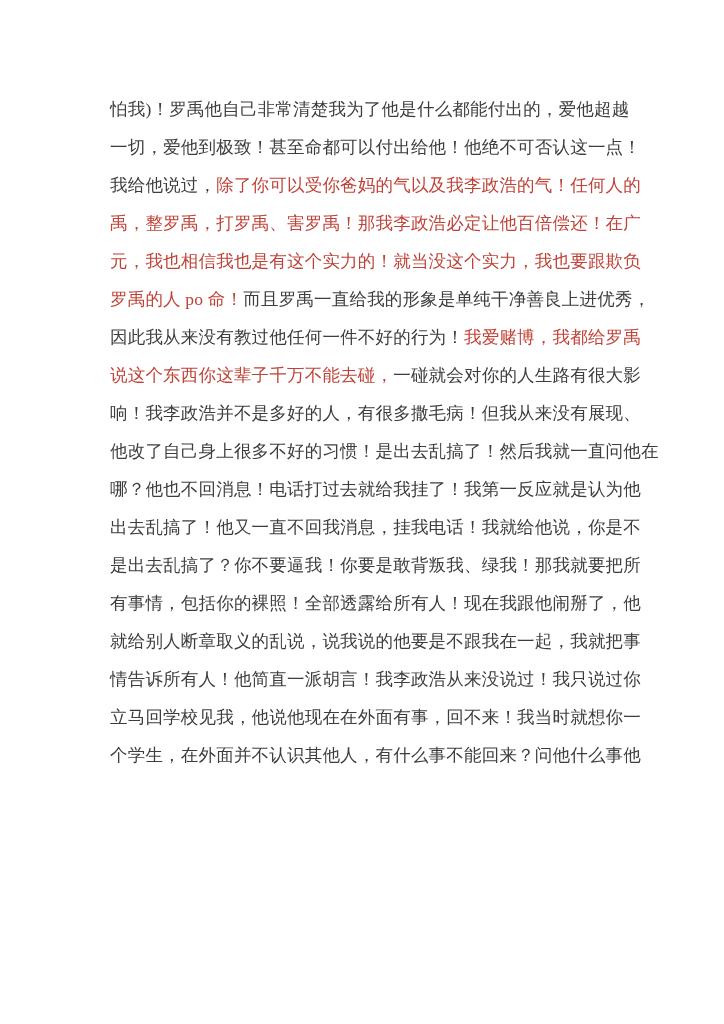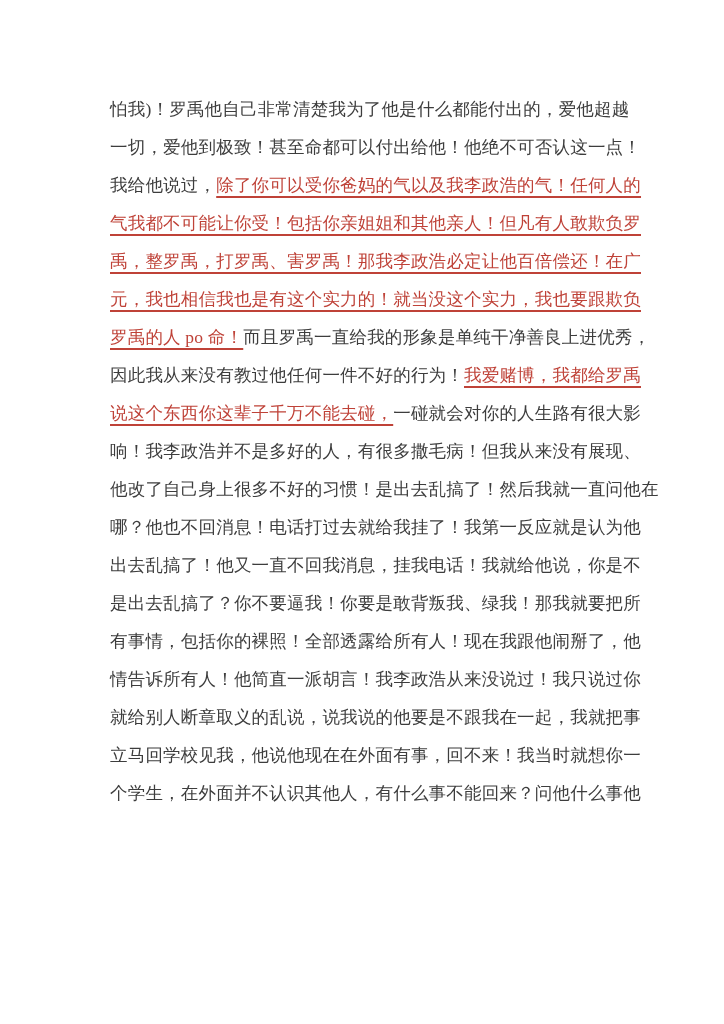--- a/index.html
+++ b/index.html
@@ -33,44 +33,42 @@
     white-space:nowrap;
     text-align:justify;
     text-align-last:justify;
     -moz-text-align-last:justify;
     text-justify:inter-character;
     letter-spacing:0.2px;
   }
   .seg{color:var(--ink);}
   .seg.red{
     color:var(--red);
-    text-decoration:underline;
     text-decoration-color:var(--red);
     text-decoration-thickness:1.5px;
     text-underline-offset:5px;
   }
 </style>
 </head>
 <body>
 
 <div class="page">
   <div class="textblock">
       <div class="line"><span class="seg">怕我)！罗禹他自己非常清楚我为了他是什么都能付出的，爱他超越</span></div>
       <div class="line"><span class="seg">一切，爱他到极致！甚至命都可以付出给他！他绝不可否认这一点！</span></div>
       <div class="line"><span class="seg">我给他说过，</span><span class="seg red">除了你可以受你爸妈的气以及我李政浩的气！任何人的</span></div>
-      <div class="line"><span class="seg red">气我都不可能让你受！包括你亲姐姐和其他亲人！但凡有人敢欺负罗</span></div>
       <div class="line"><span class="seg red">禹，整罗禹，打罗禹、害罗禹！那我李政浩必定让他百倍偿还！在广</span></div>
       <div class="line"><span class="seg red">元，我也相信我也是有这个实力的！就当没这个实力，我也要跟欺负</span></div>
       <div class="line"><span class="seg red">罗禹的人 po 命！</span><span class="seg">而且罗禹一直给我的形象是单纯干净善良上进优秀，</span></div>
       <div class="line"><span class="seg">因此我从来没有教过他任何一件不好的行为！</span><span class="seg red">我爱赌博，我都给罗禹</span></div>
       <div class="line"><span class="seg red">说这个东西你这辈子千万不能去碰，</span><span class="seg">一碰就会对你的人生路有很大影</span></div>
       <div class="line"><span class="seg">响！我李政浩并不是多好的人，有很多撒毛病！但我从来没有展现、</span></div>
       <div class="line"><span class="seg">他改了自己身上很多不好的习惯！是出去乱搞了！然后我就一直问他在</span></div>
       <div class="line"><span class="seg">哪？他也不回消息！电话打过去就给我挂了！我第一反应就是认为他</span></div>
       <div class="line"><span class="seg">出去乱搞了！他又一直不回我消息，挂我电话！我就给他说，你是不</span></div>
       <div class="line"><span class="seg">是出去乱搞了？你不要逼我！你要是敢背叛我、绿我！那我就要把所</span></div>
       <div class="line"><span class="seg">有事情，包括你的裸照！全部透露给所有人！现在我跟他闹掰了，他</span></div>
+      <div class="line"><span class="seg">就给别人断章取义的乱说，说我说的他要是不跟我在一起，我就把事</span></div>
       <div class="line"><span class="seg">情告诉所有人！他简直一派胡言！我李政浩从来没说过！我只说过你</span></div>
-      <div class="line"><span class="seg">就给别人断章取义的乱说，说我说的他要是不跟我在一起，我就把事</span></div>
       <div class="line"><span class="seg">立马回学校见我，他说他现在在外面有事，回不来！我当时就想你一</span></div>
       <div class="line"><span class="seg">个学生，在外面并不认识其他人，有什么事不能回来？问他什么事他</span></div>
     </div>
 </div>
 
 </body></html>

